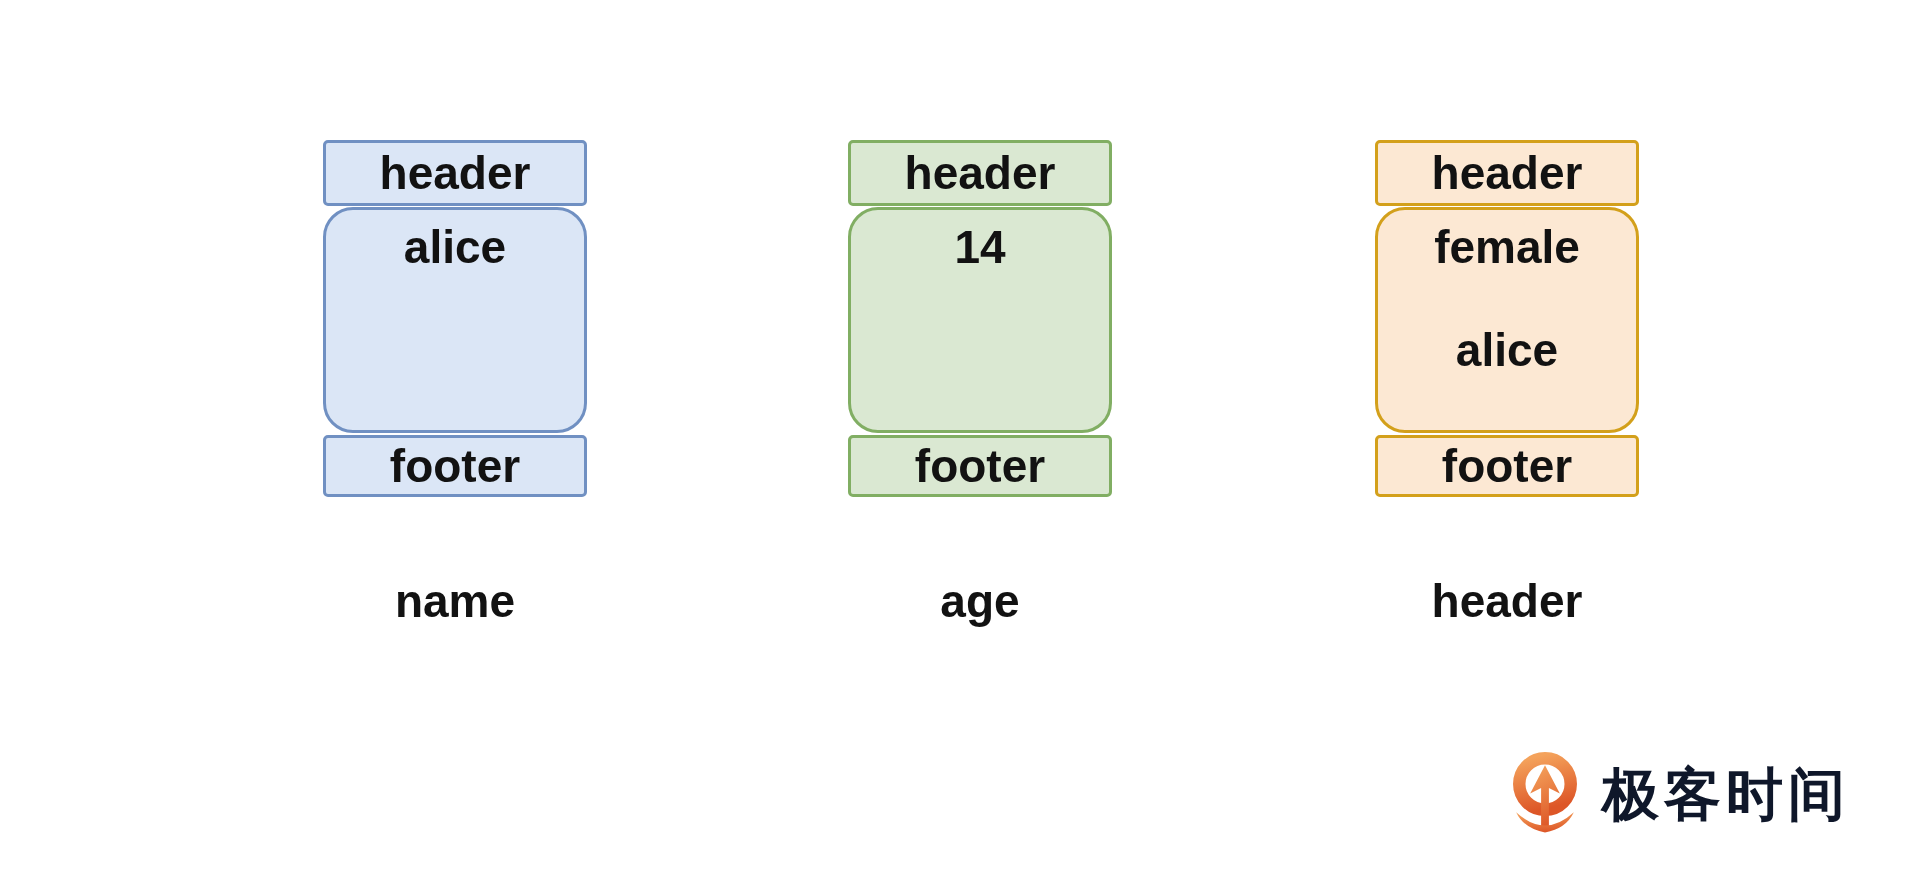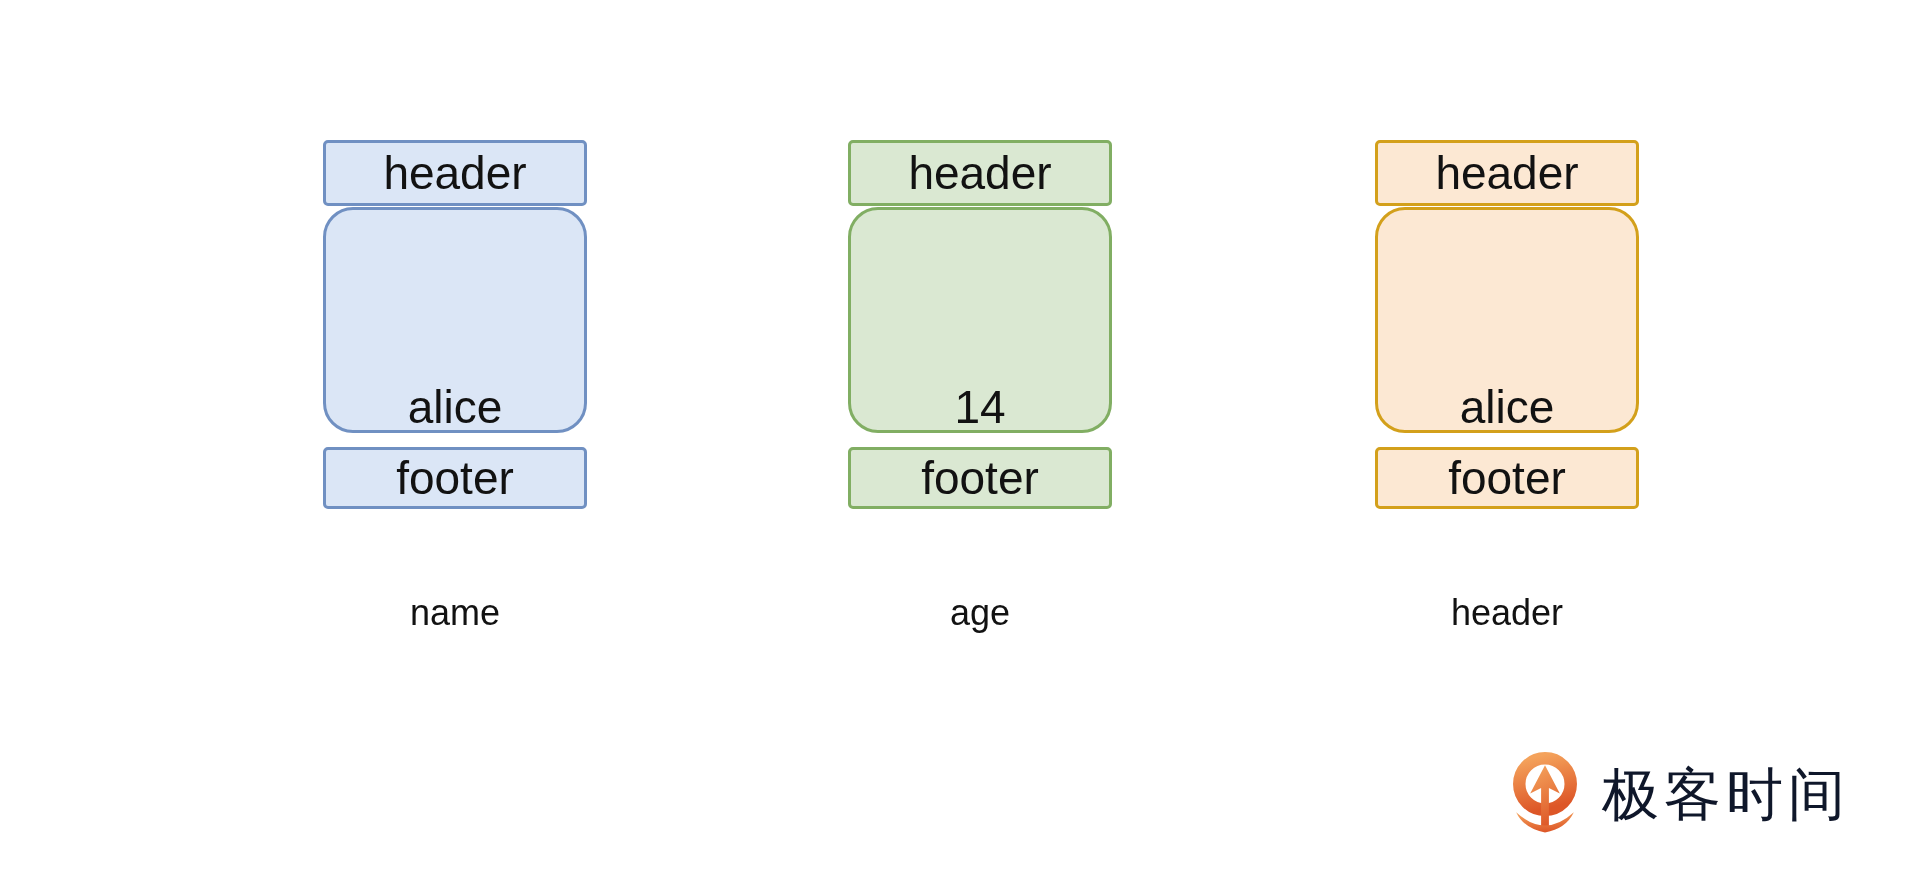--- a/index.html
+++ b/index.html
@@ -8,20 +8,21 @@
     background: #ffffff;
   }
   .stage {
     position: relative;
     width: 1920px;
     height: 880px;
     background: #ffffff;
     overflow: hidden;
     font-family: "Liberation Sans", sans-serif;
     color: #121212;
+    font-weight: bold;
   }
   .column {
     position: absolute;
     top: 140px;
     width: 264px;
   }
   .box {
     box-sizing: border-box;
     display: flex;
     align-items: center;
@@ -36,34 +37,34 @@
   .bbox {
     height: 226px;
     margin-top: 1px;
     border-radius: 30px;
     flex-direction: column;
     padding-top: 14px;
   }
   .cell {
     flex: 1;
     display: flex;
-    align-items: flex-end;
+    align-items: flex-start;
     justify-content: center;
     width: 100%;
   }
   .fbox {
     height: 62px;
-    margin-top: 14px;
+    margin-top: 2px;
     border-radius: 5px;
   }
   .col-label {
     margin-top: 76px;
     height: 56px;
     text-align: center;
-    font-size: 36px;
+    font-size: 46px;
     line-height: 56px;
   }
   
   .c-blue  .box { background: #dbe6f6; border: 3px solid #7090c2; }
   .c-green .box { background: #dae8d2; border: 3px solid #81ae63; }
   .c-orange .box { background: #fce8d3; border: 3px solid #d3a01b; }
 
   .col-0 { left: 323px; }
   .col-1 { left: 848px; }
   .col-2 { left: 1375px; }
@@ -123,20 +124,23 @@
     </div>
     <div class="col-label">age</div>
   </div>
 
   <div class="column c-orange col-2">
     <div class="box hbox">
       <span>header</span>
     </div>
     <div class="box bbox">
       <div class="cell">
+        <span>female</span>
+      </div>
+      <div class="cell">
         <span>alice</span>
       </div>
     </div>
     <div class="box fbox">
       <span>footer</span>
     </div>
     <div class="col-label">header</div>
   </div>
 
   <div class="logo">

